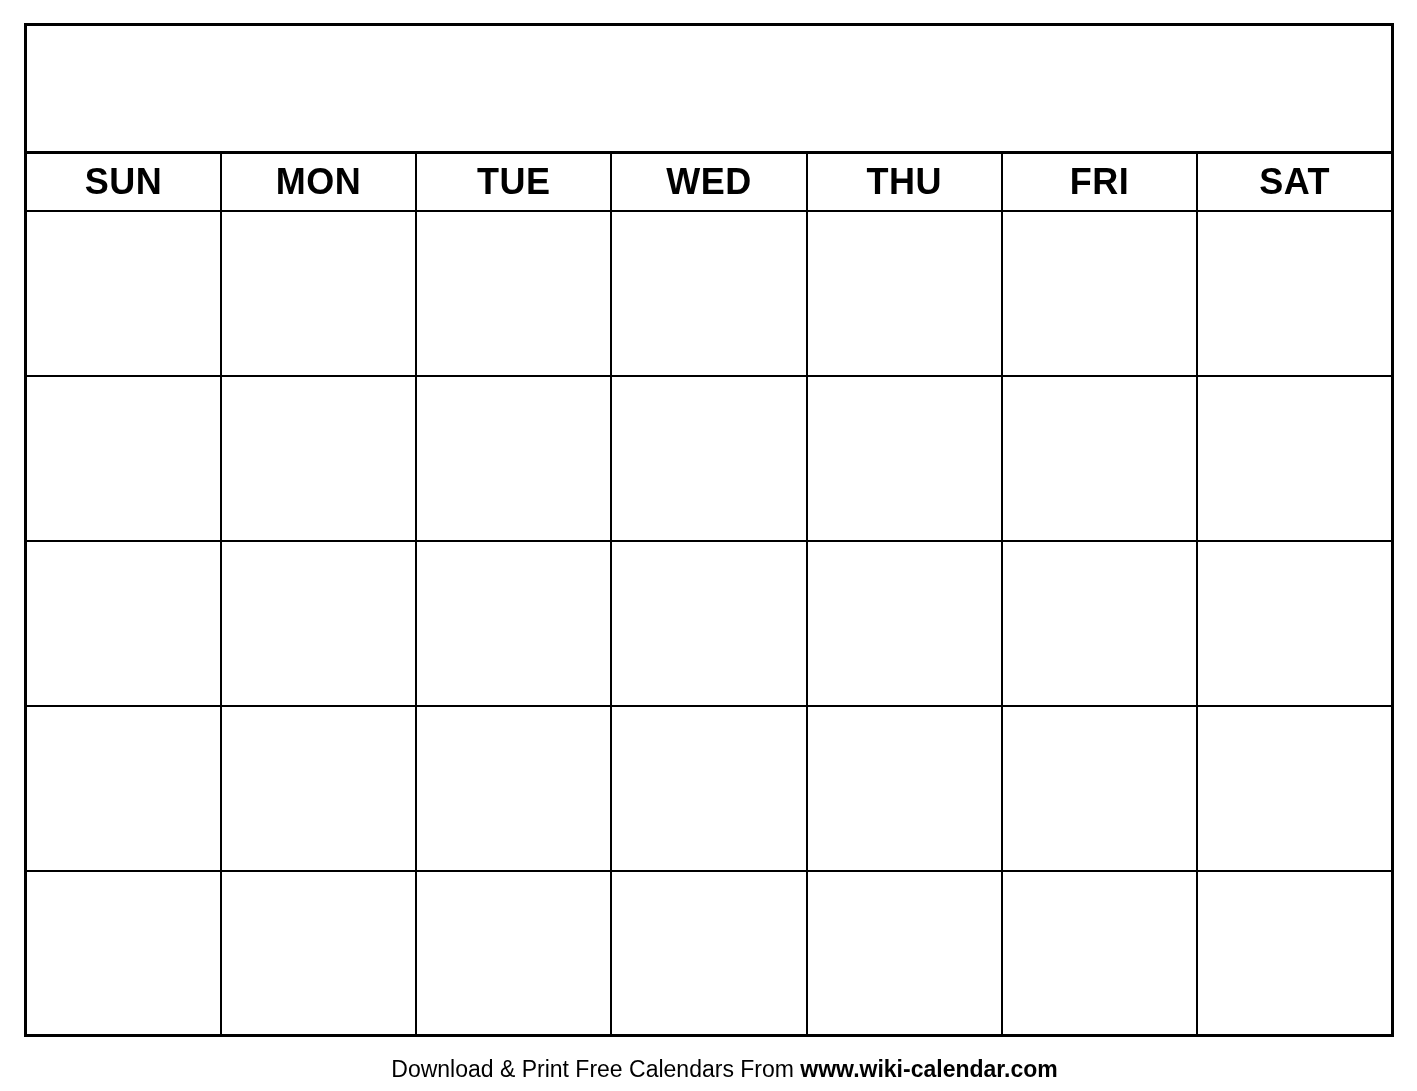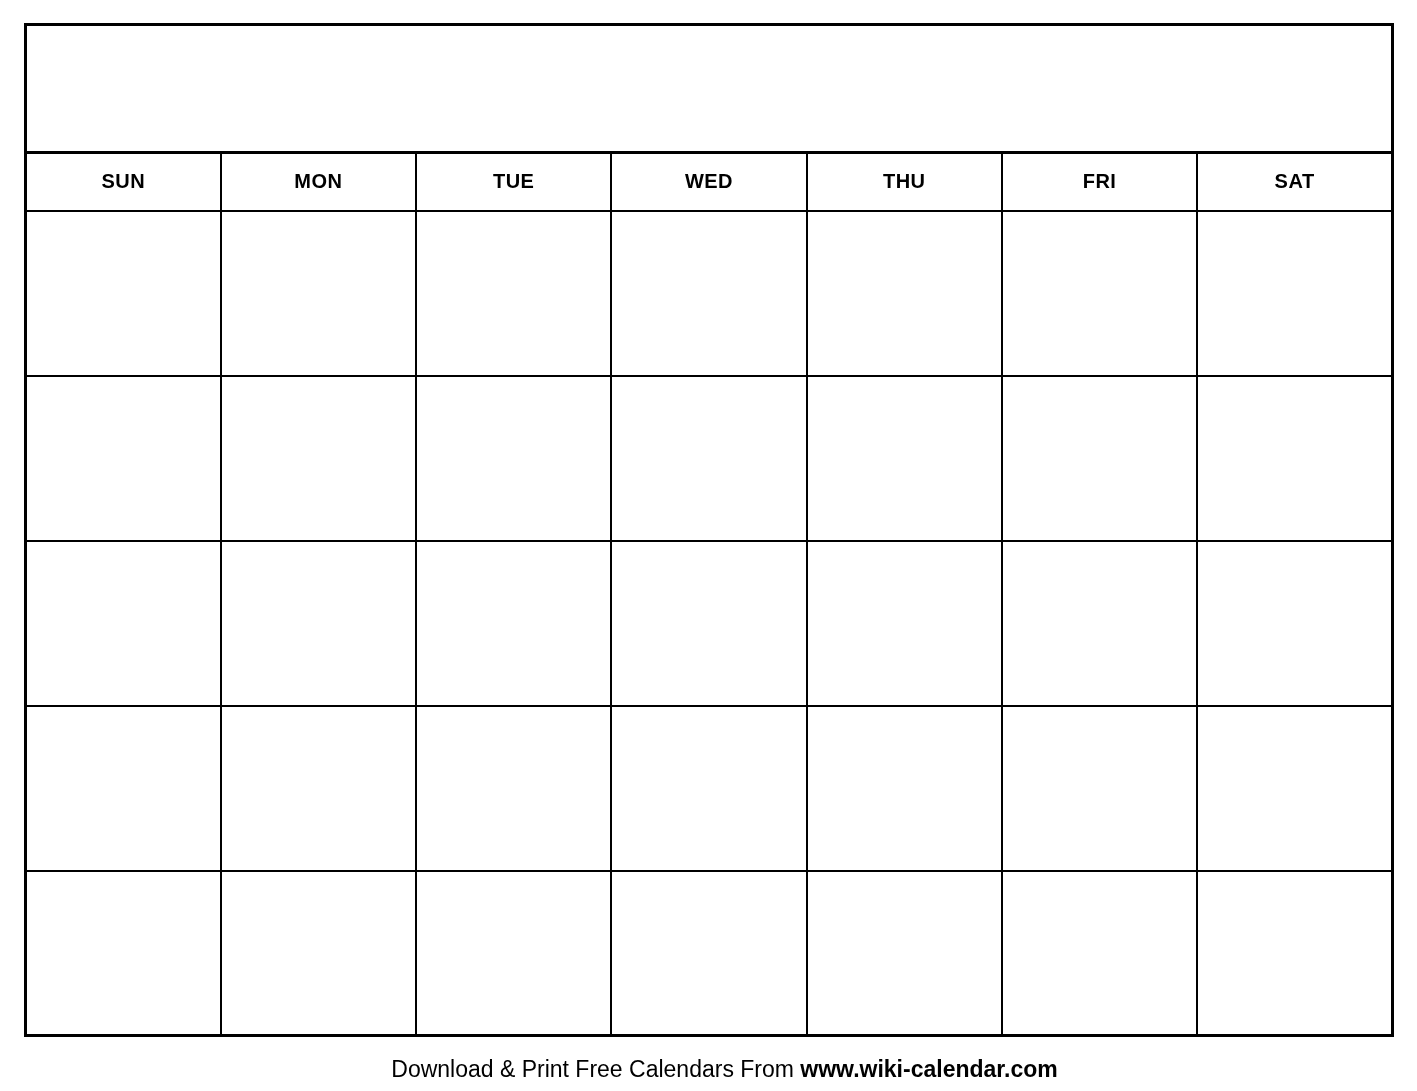--- a/index.html
+++ b/index.html
@@ -26,21 +26,21 @@
   }
   table.grid {
     width: 100%;
     border-collapse: collapse;
     table-layout: fixed;
     border: 3px solid #000000;
   }
   table.grid th {
     border: 2px solid #000000;
     height: 58px;
-    font-size: 20px;
+    font-size: 36px;
     font-weight: bold;
     text-align: center;
     vertical-align: middle;
     letter-spacing: 0.5px;
   }
   table.grid thead tr {
     border-top: 3px solid #000000;
   }
   table.grid td {
     border: 2px solid #000000;

